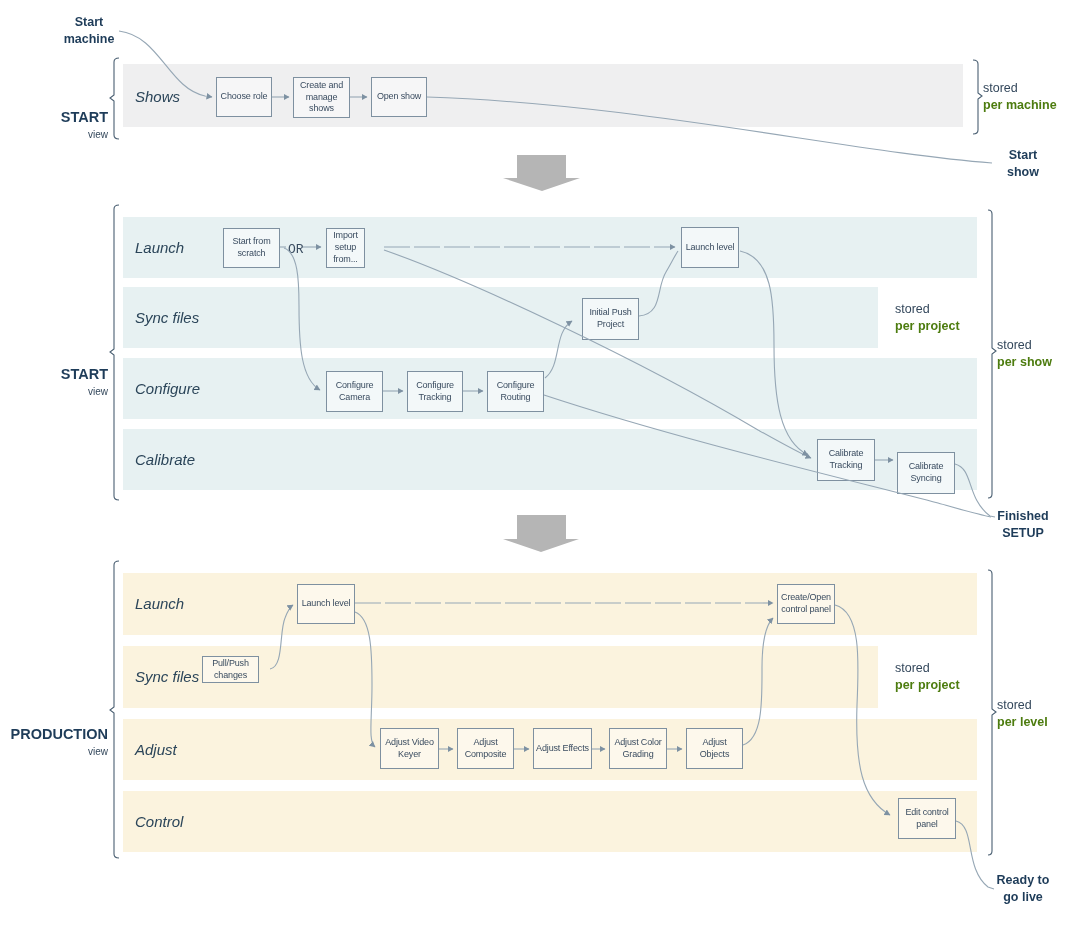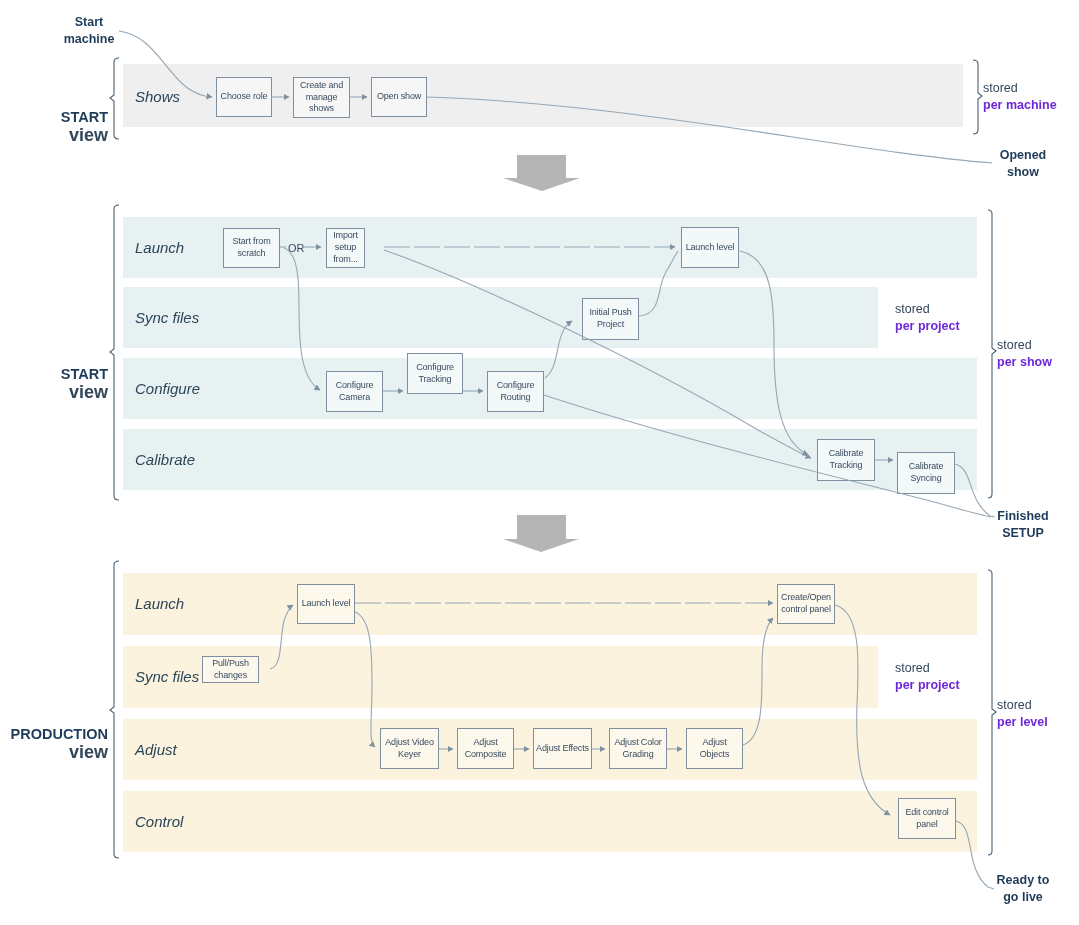--- a/index.html
+++ b/index.html
@@ -11,27 +11,27 @@
   .band.prod{background:#fbf3de;}
   .lane-label{position:absolute;z-index:2;font-style:italic;font-size:15px;font-weight:500;color:#2b4559;}
   .box{position:absolute;z-index:3;border:1.6px solid #7e90a0;box-sizing:border-box;
        display:flex;align-items:center;justify-content:center;text-align:center;
        font-size:9px;line-height:1.3;letter-spacing:-0.15px;color:#3a4c60;padding:0 1px;}
   .box.start{background:#f6f6f7;}
   .box.setup{background:#f3f8f9;}
   .box.prod{background:#fdf8ec;}
   .side-title{position:absolute;z-index:2;text-align:right;line-height:18px;margin-top:28px;}
   .side-title .b{font-weight:bold;font-size:14.5px;color:#1e3c59;display:block;}
-  .side-title .r{font-weight:bold;font-size:18px;color:#33475b;display:block;}
+  .side-title .r{font-weight:normal;font-size:10px;color:#33475b;display:block;}
   .stored{position:absolute;z-index:2;line-height:17px;font-size:12.5px;}
   .stored .p{color:#33475b;display:block;}
-  .stored .s{font-weight:bold;color:#6d28d9;display:block;}
+  .stored .s{font-weight:bold;color:#4d7c0f;display:block;}
   .callout{position:absolute;z-index:2;font-weight:bold;font-size:12.5px;line-height:17px;
            color:#1e3c59;text-align:center;}
-  .or-label{position:absolute;z-index:3;font-size:11px;color:#3a4c60;}
+  .or-label{position:absolute;z-index:3;font-size:13px;color:#3a4c60;font-family:Liberation Mono, monospace;}
   #wires{position:absolute;left:0;top:0;z-index:5;pointer-events:none;}
 </style>
 </head>
 <body>
 
 <div id="stage">
 
   <div class="band start" style="left:123px;top:64px;width:840px;height:63px"></div>
 
   <div class="band setup" style="left:123px;top:217px;width:854px;height:61px"></div>
@@ -82,35 +82,35 @@
   <div class="stored" style="left:895px;top:660px">
     <span class="p">stored</span>
     <span class="s">per project</span>
   </div>
   <div class="stored" style="left:997px;top:697px">
     <span class="p">stored</span>
     <span class="s">per level</span>
   </div>
 
   <div class="callout" style="left:60px;top:14px;width:58px">Start machine</div>
-  <div class="callout" style="left:995px;top:147px;width:56px">Opened show</div>
+  <div class="callout" style="left:995px;top:147px;width:56px">Start show</div>
   <div class="callout" style="left:994px;top:508px;width:58px">Finished SETUP</div>
   <div class="callout" style="left:994px;top:872px;width:58px">Ready to go live</div>
 
   <div class="box start" style="left:216px;top:77px;width:56px;height:40px">Choose role</div>
   <div class="box start" style="left:293px;top:77px;width:57px;height:41px">Create and manage shows</div>
   <div class="box start" style="left:371px;top:77px;width:56px;height:40px">Open show</div>
 
   <div class="box setup" style="left:223px;top:228px;width:57px;height:40px">Start from scratch</div>
   <div class="or-label" style="left:288px;top:242px">OR</div>
   <div class="box setup" style="left:326px;top:228px;width:39px;height:40px">Import setup from...</div>
   <div class="box setup" style="left:681px;top:227px;width:58px;height:41px">Launch level</div>
   <div class="box setup" style="left:582px;top:298px;width:57px;height:42px">Initial Push Project</div>
   <div class="box setup" style="left:326px;top:371px;width:57px;height:41px">Configure Camera</div>
-  <div class="box setup" style="left:407px;top:353px;width:56px;height:41px">Configure Tracking</div>
+  <div class="box setup" style="left:407px;top:371px;width:56px;height:41px">Configure Tracking</div>
   <div class="box setup" style="left:487px;top:371px;width:57px;height:41px">Configure Routing</div>
   <div class="box setup" style="left:817px;top:439px;width:58px;height:42px">Calibrate Tracking</div>
   <div class="box setup" style="left:897px;top:452px;width:58px;height:42px">Calibrate Syncing</div>
 
   <div class="box prod" style="left:297px;top:584px;width:58px;height:40px">Launch level</div>
   <div class="box prod" style="left:202px;top:656px;width:57px;height:27px">Pull/Push changes</div>
   <div class="box prod" style="left:380px;top:728px;width:59px;height:41px">Adjust Video Keyer</div>
   <div class="box prod" style="left:457px;top:728px;width:57px;height:41px">Adjust Composite</div>
   <div class="box prod" style="left:533px;top:728px;width:59px;height:41px">Adjust Effects</div>
   <div class="box prod" style="left:609px;top:728px;width:58px;height:41px">Adjust Color Grading</div>

